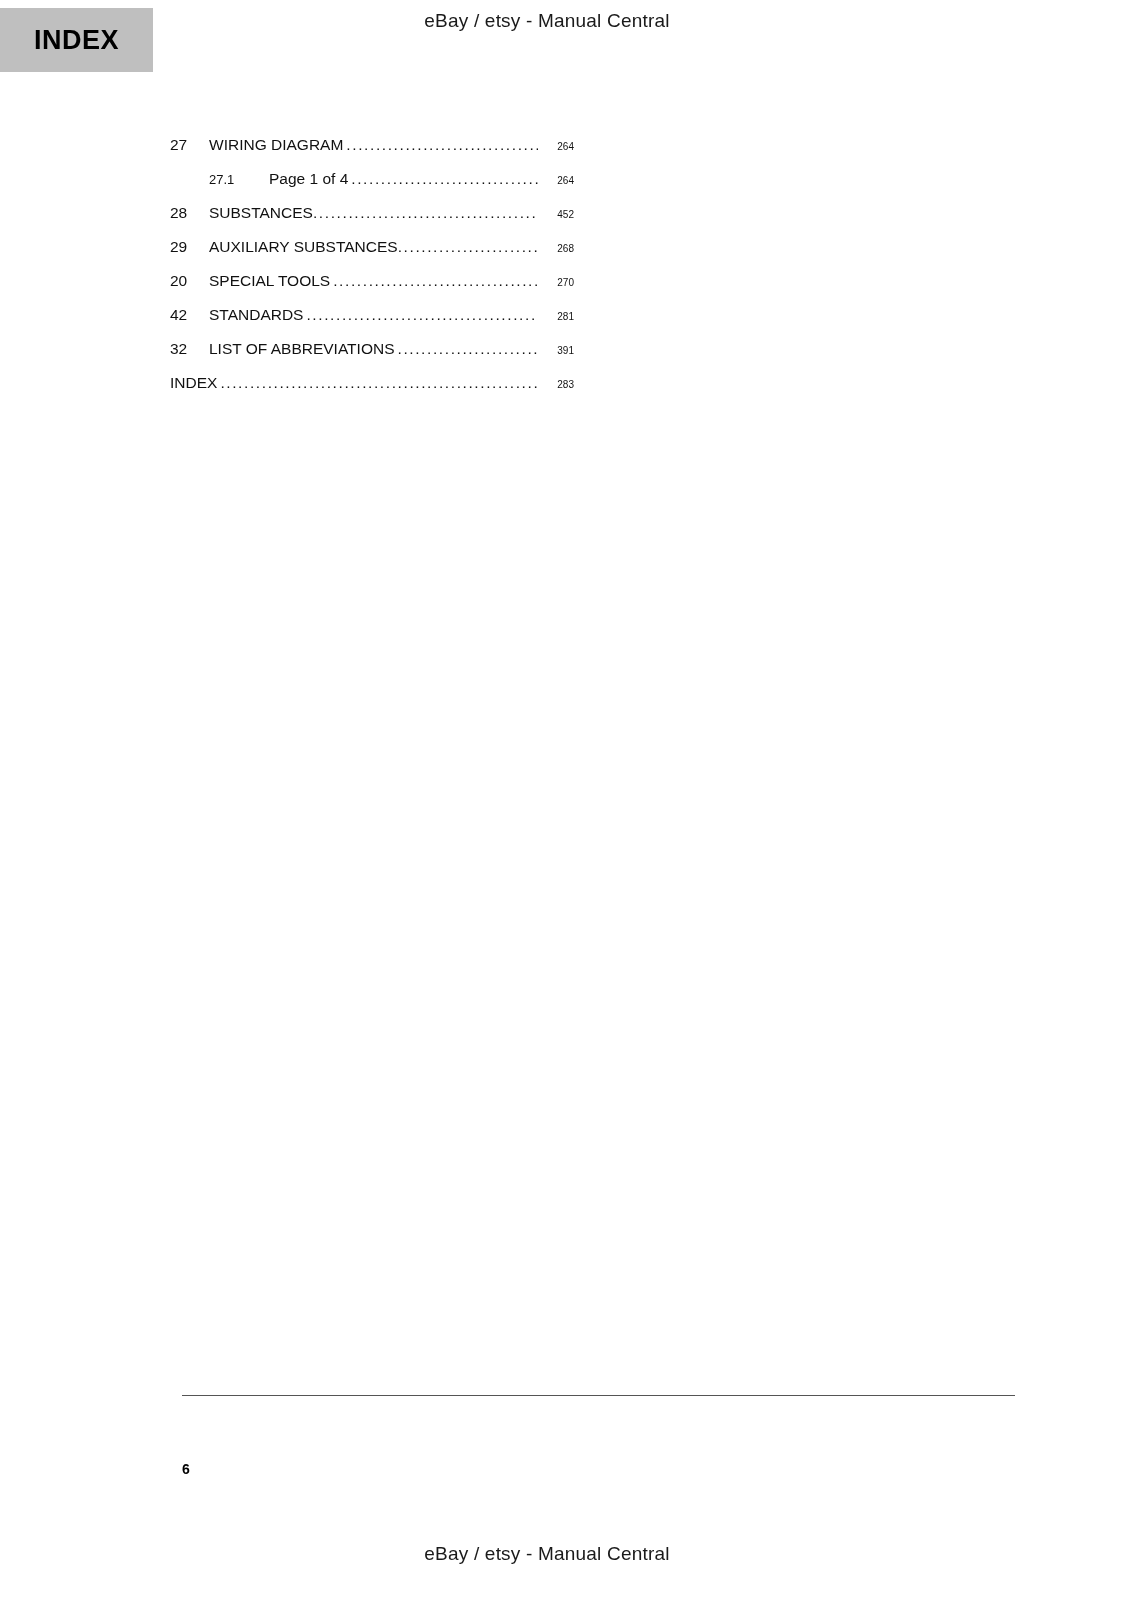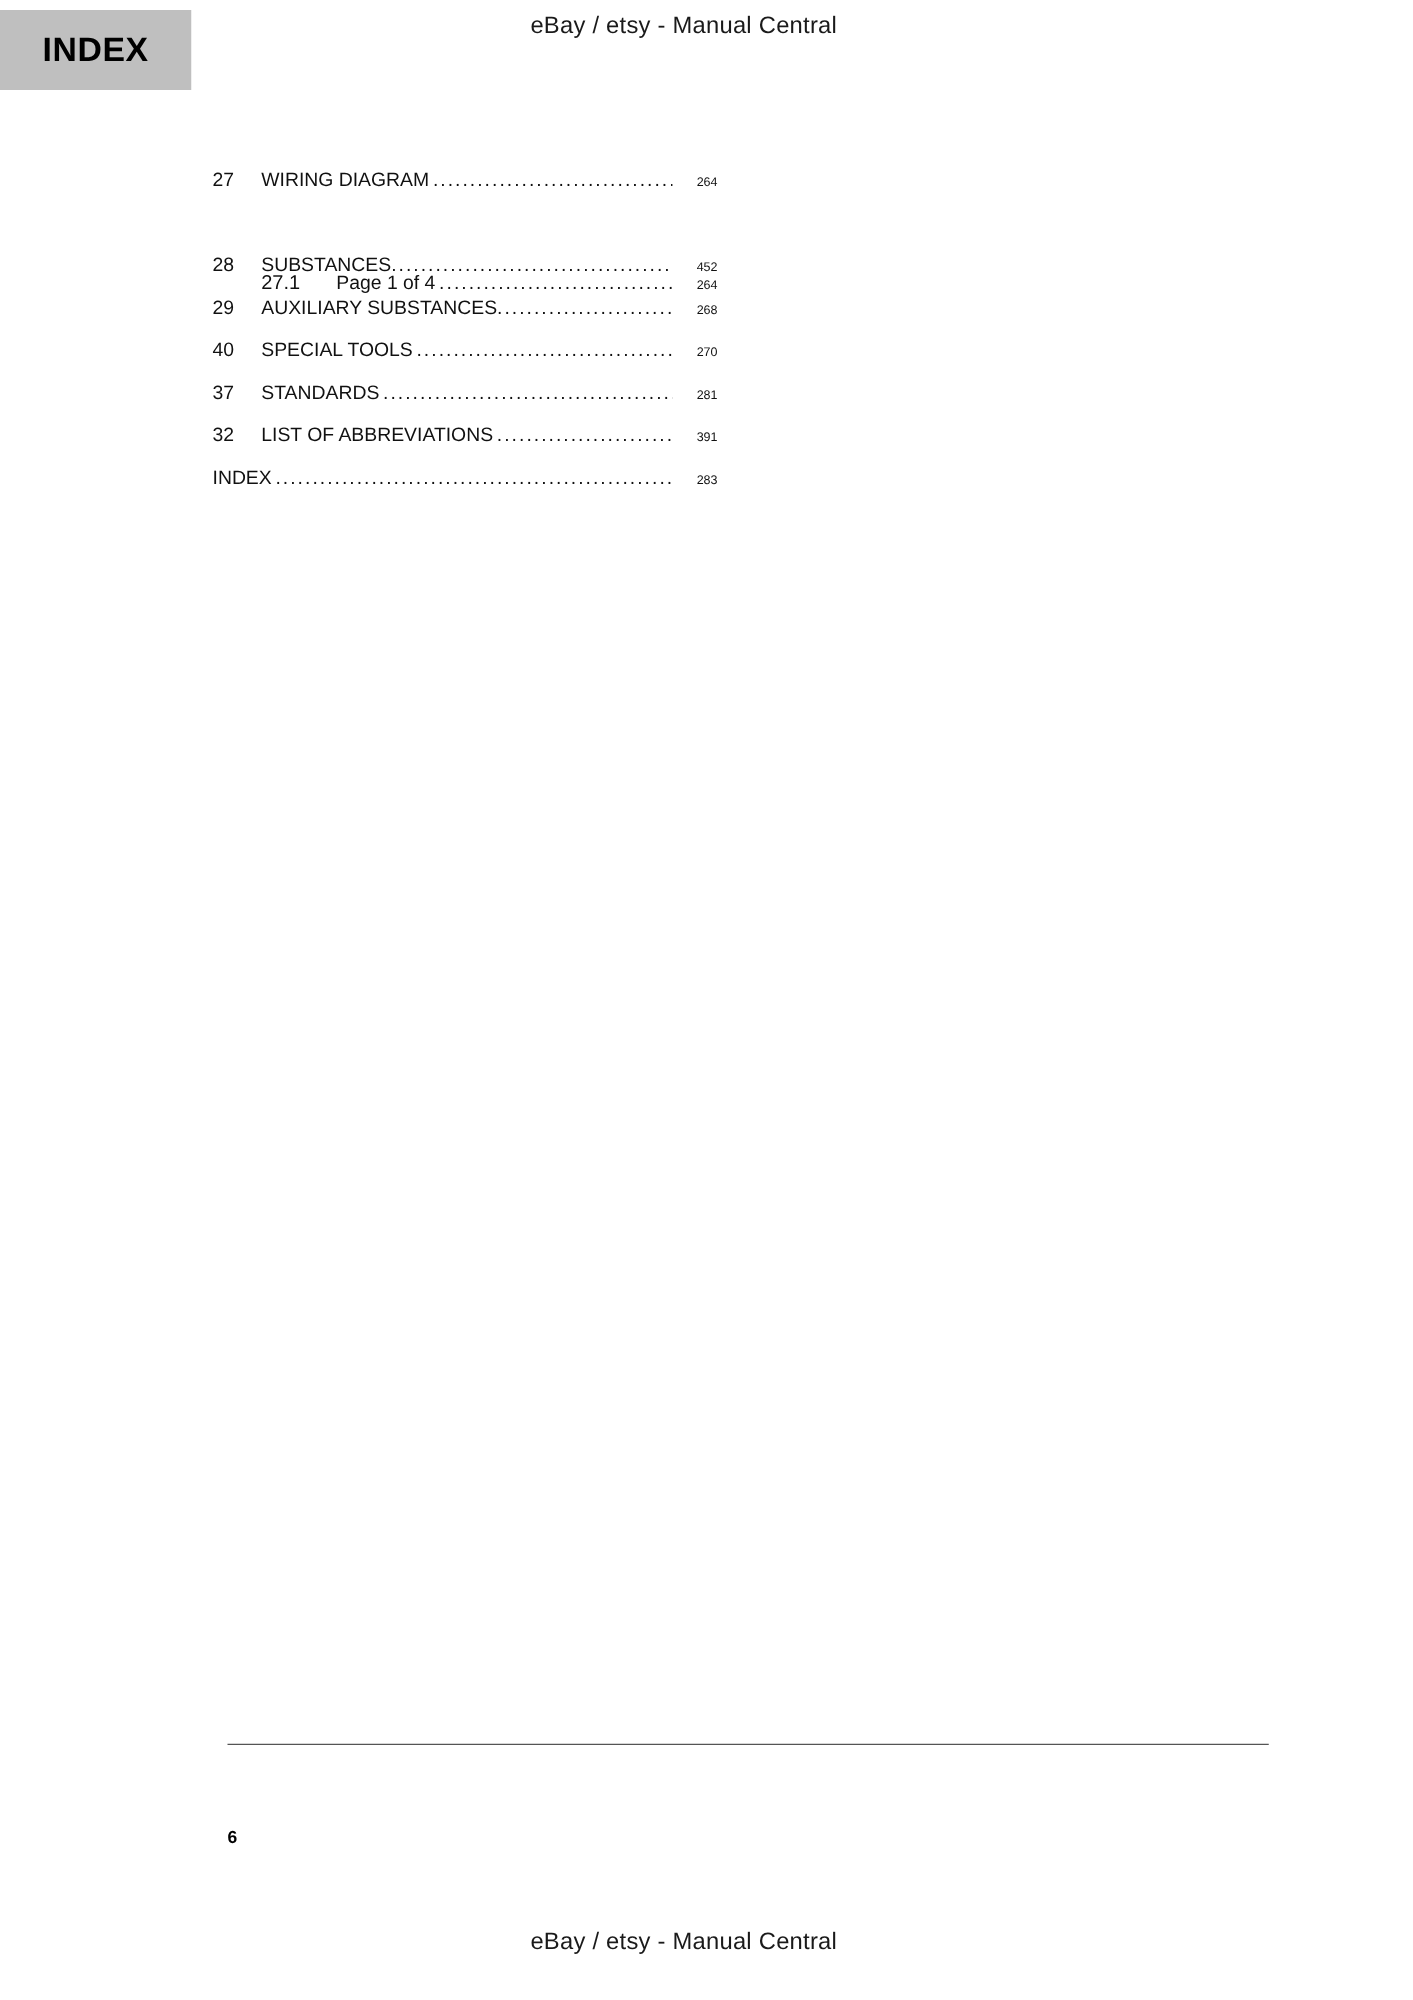--- a/index.html
+++ b/index.html
@@ -73,22 +73,21 @@
     flex: 0 0 39px;
     font-size: 15.5px;
   }
   .toc-indent {
     flex: 0 0 39px;
     width: 39px;
   }
   .toc-subnum {
     flex: 0 0 60px;
     width: 60px;
-    font-size: 16px;
-    margin-top: 48px;
+    font-size: 13px;
   }
   .toc-title {
     flex: 0 0 auto;
     font-size: 15.5px;
     text-align: right;
   }
   .toc-title.plain {
     margin-left: 0;
   }
   .toc-dots {
@@ -174,28 +173,28 @@
     </div>
 
     <div class="toc-row tight">
       <span class="toc-num">29</span>
       <span class="toc-title">AUXILIARY SUBSTANCES</span>
       <span class="toc-dots">............................................................................................</span>
       <span class="toc-page">268</span>
     </div>
 
     <div class="toc-row">
-      <span class="toc-num">40</span>
+      <span class="toc-num">20</span>
       <span class="toc-title">SPECIAL TOOLS</span>
       <span class="toc-dots">............................................................................................</span>
       <span class="toc-page">270</span>
     </div>
 
     <div class="toc-row">
-      <span class="toc-num">37</span>
+      <span class="toc-num">42</span>
       <span class="toc-title">STANDARDS</span>
       <span class="toc-dots">............................................................................................</span>
       <span class="toc-page">281</span>
     </div>
 
     <div class="toc-row">
       <span class="toc-num">32</span>
       <span class="toc-title">LIST OF ABBREVIATIONS</span>
       <span class="toc-dots">............................................................................................</span>
       <span class="toc-page">391</span>

